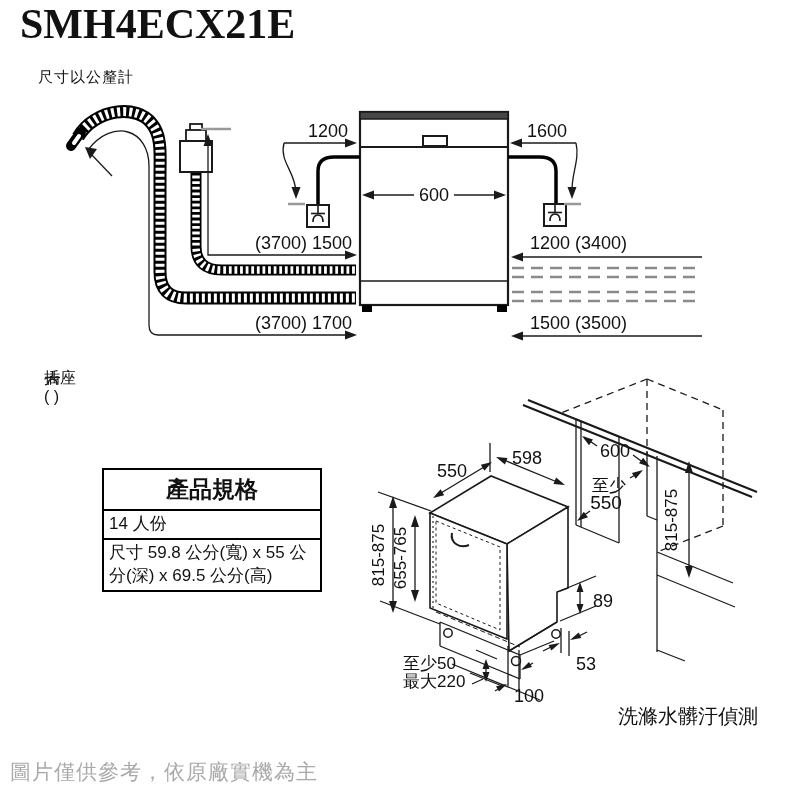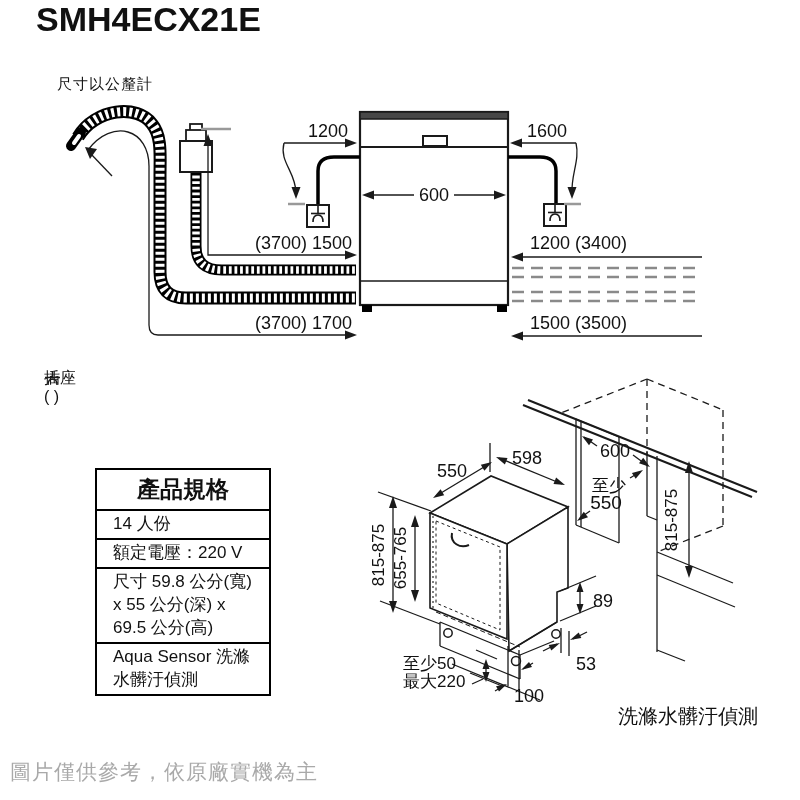--- a/index.html
+++ b/index.html
@@ -1,30 +1,30 @@
 <!DOCTYPE html>
 <html><head>
 <meta charset="utf-8">
 <style>
   html,body{margin:0;padding:0;background:#fff;}
   #page{position:relative;width:800px;height:800px;background:#fff;overflow:hidden;
         font-family:"Liberation Sans",sans-serif;color:#111;}
-  .title{position:absolute;left:36px;top:0px;font-size:34px;font-weight:bold;letter-spacing:0px;}
-  .subtitle{position:absolute;left:57px;top:68px;font-size:15px;letter-spacing:1px;margin-top:7px;}
+  .title{position:absolute;left:20px;top:0px;font-size:42px;font-weight:bold;letter-spacing:0px;font-family:Liberation Serif, serif;}
+  .subtitle{position:absolute;left:38px;top:68px;font-size:15px;letter-spacing:1px;}
   svg{position:absolute;overflow:visible;}
   #d1{left:0px;top:95px;}
   #d2{left:375px;top:365px;}
   svg text{font-family:"Liberation Sans",sans-serif;fill:#111;}
   .legend{position:absolute;left:44px;top:369px;font-size:16px;line-height:18px;}
   .legend-row{display:flex;align-items:flex-start;height:19px;}
   .legend-glyph{margin-right:6px;margin-top:2px;}
   .paren{display:inline-block;width:20px;}
-  .spec{position:absolute;left:95px;top:468px;width:176px;border-collapse:collapse;
+  .spec{position:absolute;left:102px;top:468px;width:220px;border-collapse:collapse;
         font-size:17px;border-radius:30px;}
-  .spec th,.spec td{border:2px solid #000;padding:2px 16px;text-align:left;line-height:1.35;}
+  .spec th,.spec td{border:2px solid #000;padding:2px 5px;text-align:left;line-height:1.35;}
   .spec th{font-size:23px;font-weight:bold;text-align:center;padding:4px 2px;}
   .unitnote{position:absolute;left:618px;top:703px;font-size:20px;}
   .footer{position:absolute;left:10px;top:758px;font-size:21px;color:#a9a9a9;letter-spacing:1px;}
   .hoseb{fill:none;stroke:#000;}
   .hosew{fill:none;stroke:#fff;}
   .ln{stroke:#1a1a1a;stroke-width:1.3;fill:none;}
   .ln2{stroke:#1a1a1a;stroke-width:2;fill:none;}
   .dimtxt{font-size:18px;}
   .graytick{stroke:#999;stroke-width:2.5;}
   .dashgray{stroke:#8a8a8a;stroke-width:2.5;fill:none;stroke-dasharray:12 7;}
@@ -164,27 +164,21 @@
 
   <table class="spec">
     <tbody>
         <tr>
           <th>產品規格</th>
         </tr>
     <tr>
           <td>14 人份</td>
         </tr>
     <tr>
-          <td>額定電壓：220 V</td>
-        </tr>
-    <tr>
           <td>尺寸 59.8 公分(寬) x 55 公分(深) x 69.5 公分(高)</td>
-        </tr>
-    <tr>
-          <td>Aqua Sensor 洗滌水髒汙偵測</td>
         </tr>
   </tbody>
     </table>
 
   <svg id="d2" width="425" height="345" viewBox="375 365 425 345">
 
     <g>
       <line class="cab" x1="647" y1="379" x2="561" y2="413"></line>
       <line class="cab" x1="647" y1="379" x2="723" y2="410"></line>
       <line class="cab" x1="647" y1="379" x2="647" y2="455"></line>

